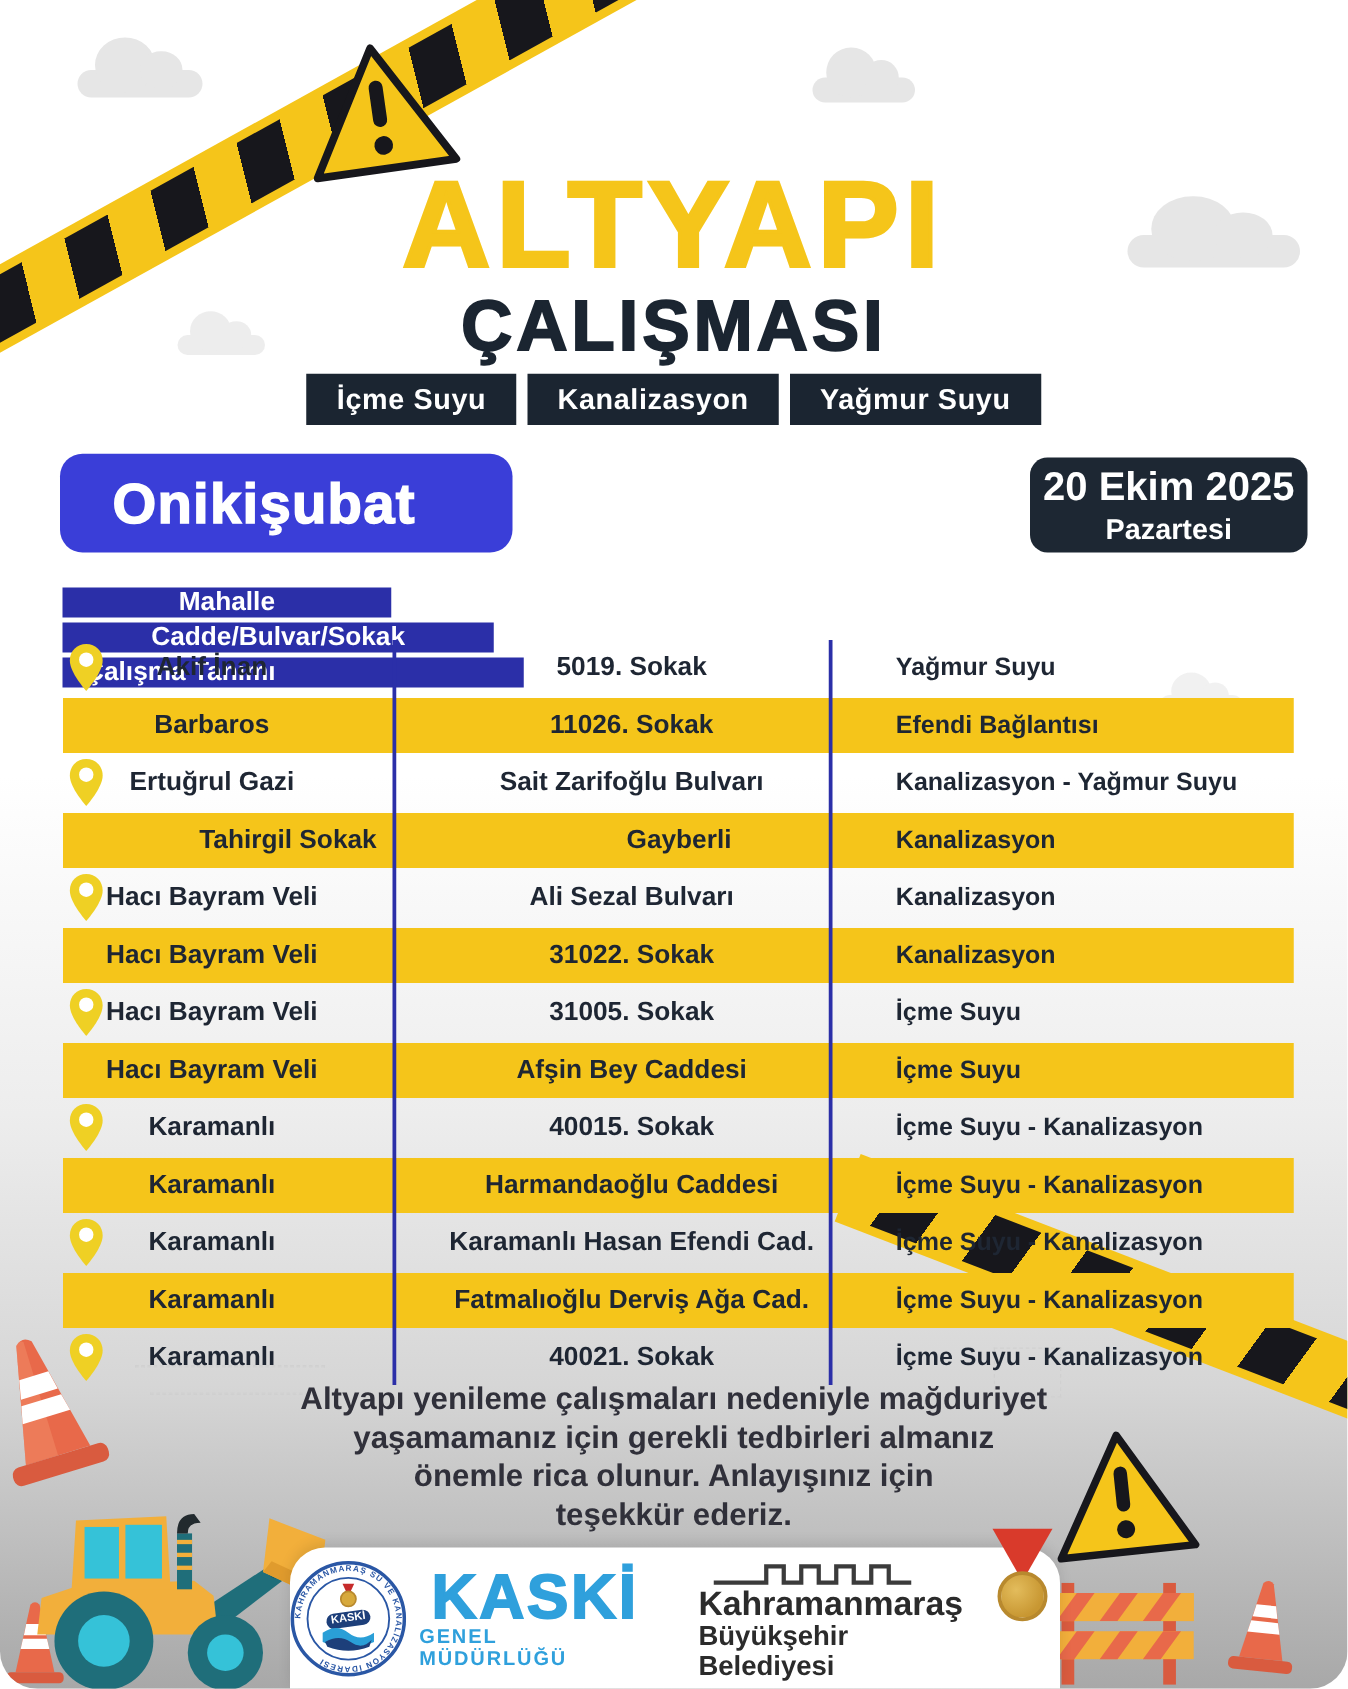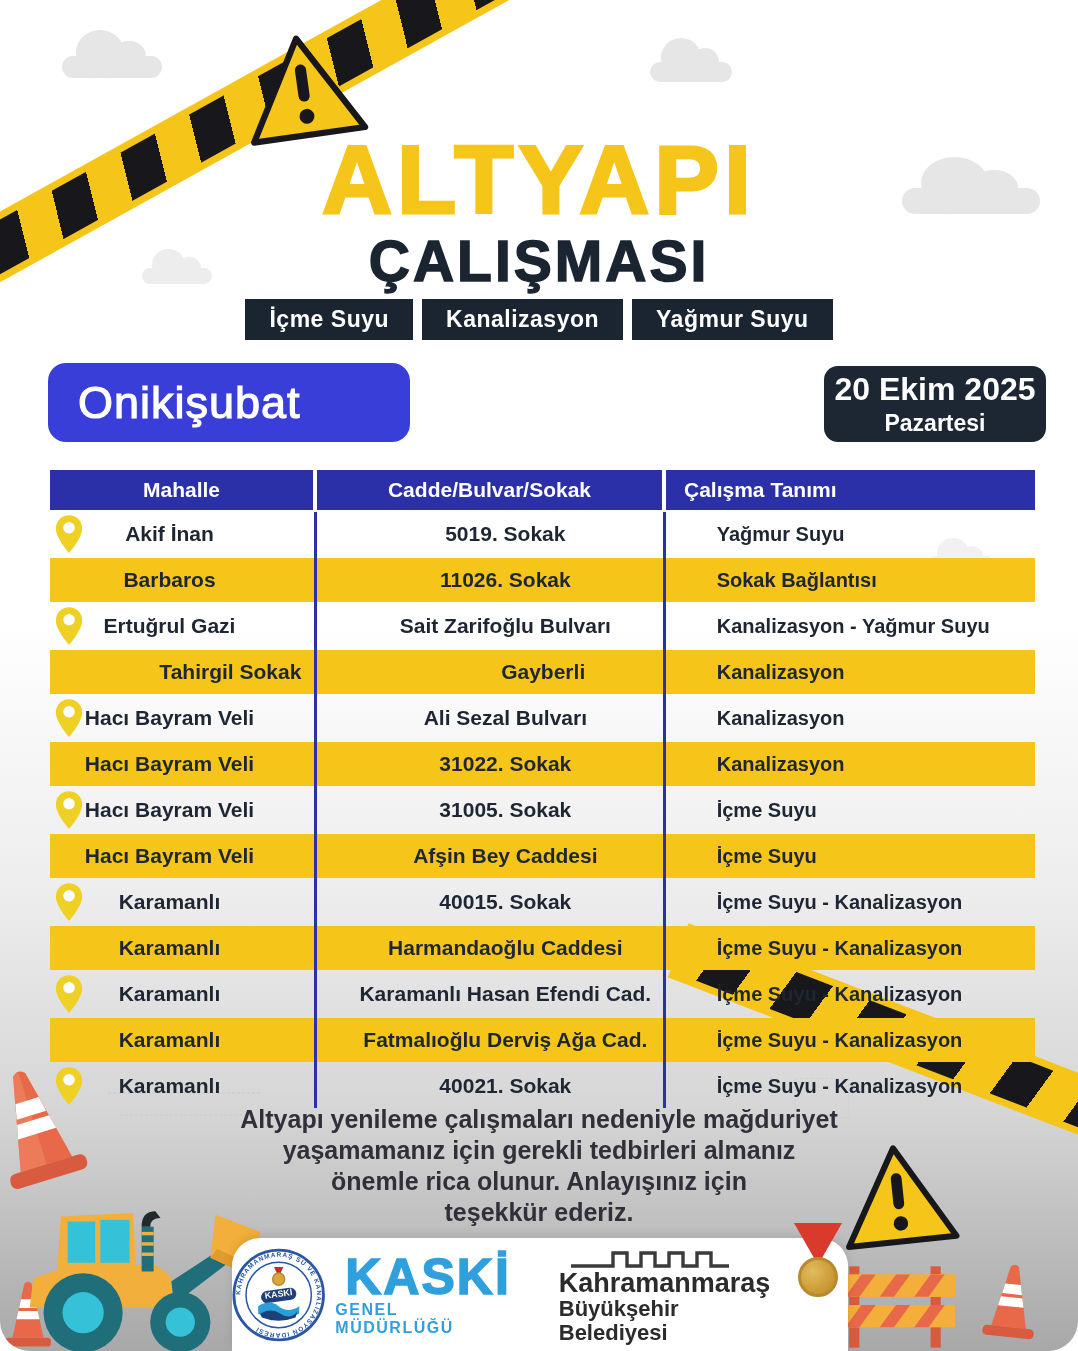--- a/index.html
+++ b/index.html
@@ -30,30 +30,30 @@
   .title-sub{position:absolute;left:0;right:0;top:228px;text-align:center;
     font-size:57px;font-weight:bold;color:#1B2531;letter-spacing:3px;
     -webkit-text-stroke:1.5px #1B2531;}
 
   
   .tags{position:absolute;left:0;right:0;top:299px;display:flex;justify-content:center;gap:9px;}
   .tag{background:#1B2531;color:#fff;font-size:23px;font-weight:bold;padding:7px 24px;letter-spacing:.5px;}
 
   
   .district{position:absolute;left:48px;top:363px;width:362px;height:79px;background:#3A3ED8;
-    border-radius:18px;display:flex;align-items:center;padding-left:30px;box-sizing:border-box;
-    color:#fff;font-size:45px;font-weight:normal;-webkit-text-stroke:1.2px #fff;letter-spacing:1px;}
+    border-radius:18px;display:flex;align-items:center;padding-left:42px;box-sizing:border-box;
+    color:#fff;font-size:45px;font-weight:bold;-webkit-text-stroke:1.2px #fff;letter-spacing:1px;}
   .datebox{position:absolute;left:824px;top:366px;width:222px;height:76px;background:#1D2733;
     border-radius:14px;display:flex;flex-direction:column;align-items:center;justify-content:center;color:#fff;}
   .datebox .d1{font-size:32px;font-weight:bold;}
   .datebox .d2{font-size:23px;font-weight:bold;margin-top:2px;}
 
   
   .table{position:absolute;left:50px;top:470px;width:985px;}
-  .thead{display:flex;gap:4px;height:40px;}
+  .thead{display:flex;gap:4px;height:40px;flex-direction:column;}
   .th{background:#2B2FA8;color:#fff;font-size:21px;font-weight:bold;display:flex;align-items:center;justify-content:center;}
   .th0{width:263px;}.th1{width:345px;}.th2{width:369px;justify-content:flex-start;padding-left:18px;box-sizing:border-box;}
   .tbody{position:relative;margin-top:2px;}
   .trow{position:relative;height:44px;display:flex;align-items:stretch;gap:36px;}
   .trow-yellow{background:#F5C51A;background-clip:content-box;padding:2px 0;}
   .td{display:flex;align-items:center;justify-content:center;color:#1E2633;font-weight:bold;}
   .td-mahalle{width:265px;font-size:21px;}
   .td-cadde{width:349px;font-size:21px;padding-left:23px;}
   .td-calisma{width:371px;font-size:20px;justify-content:flex-start;padding-left:18px;box-sizing:border-box;}
   .pin{position:absolute;left:4px;top:2px;width:30px;height:40px;}
@@ -144,21 +144,21 @@
       </span>
       <div class="td td-mahalle">Akif İnan</div>
       <div class="td td-cadde">5019. Sokak</div>
       <div class="td td-calisma">Yağmur Suyu</div>
     </div>
 
     <div class="trow trow-yellow">
 
       <div class="td td-mahalle">Barbaros</div>
       <div class="td td-cadde">11026. Sokak</div>
-      <div class="td td-calisma">Sokak Bağlantısı</div>
+      <div class="td td-calisma">Efendi Bağlantısı</div>
     </div>
 
     <div class="trow trow-white">
       <span class="pin">
         <svg viewBox="0 0 24 32" width="30" height="40">
           <path d="M12 1 C6 1 1.5 5.5 1.5 11.5 C1.5 19.5 12 31 12 31 S22.5 19.5 22.5 11.5 C22.5 5.5 18 1 12 1 Z" fill="#EFD024"></path>
           <circle cx="12" cy="11" r="4.6" fill="#ffffff"></circle>
         </svg>
       </span>
       <div class="td td-mahalle">Ertuğrul Gazi</div>

